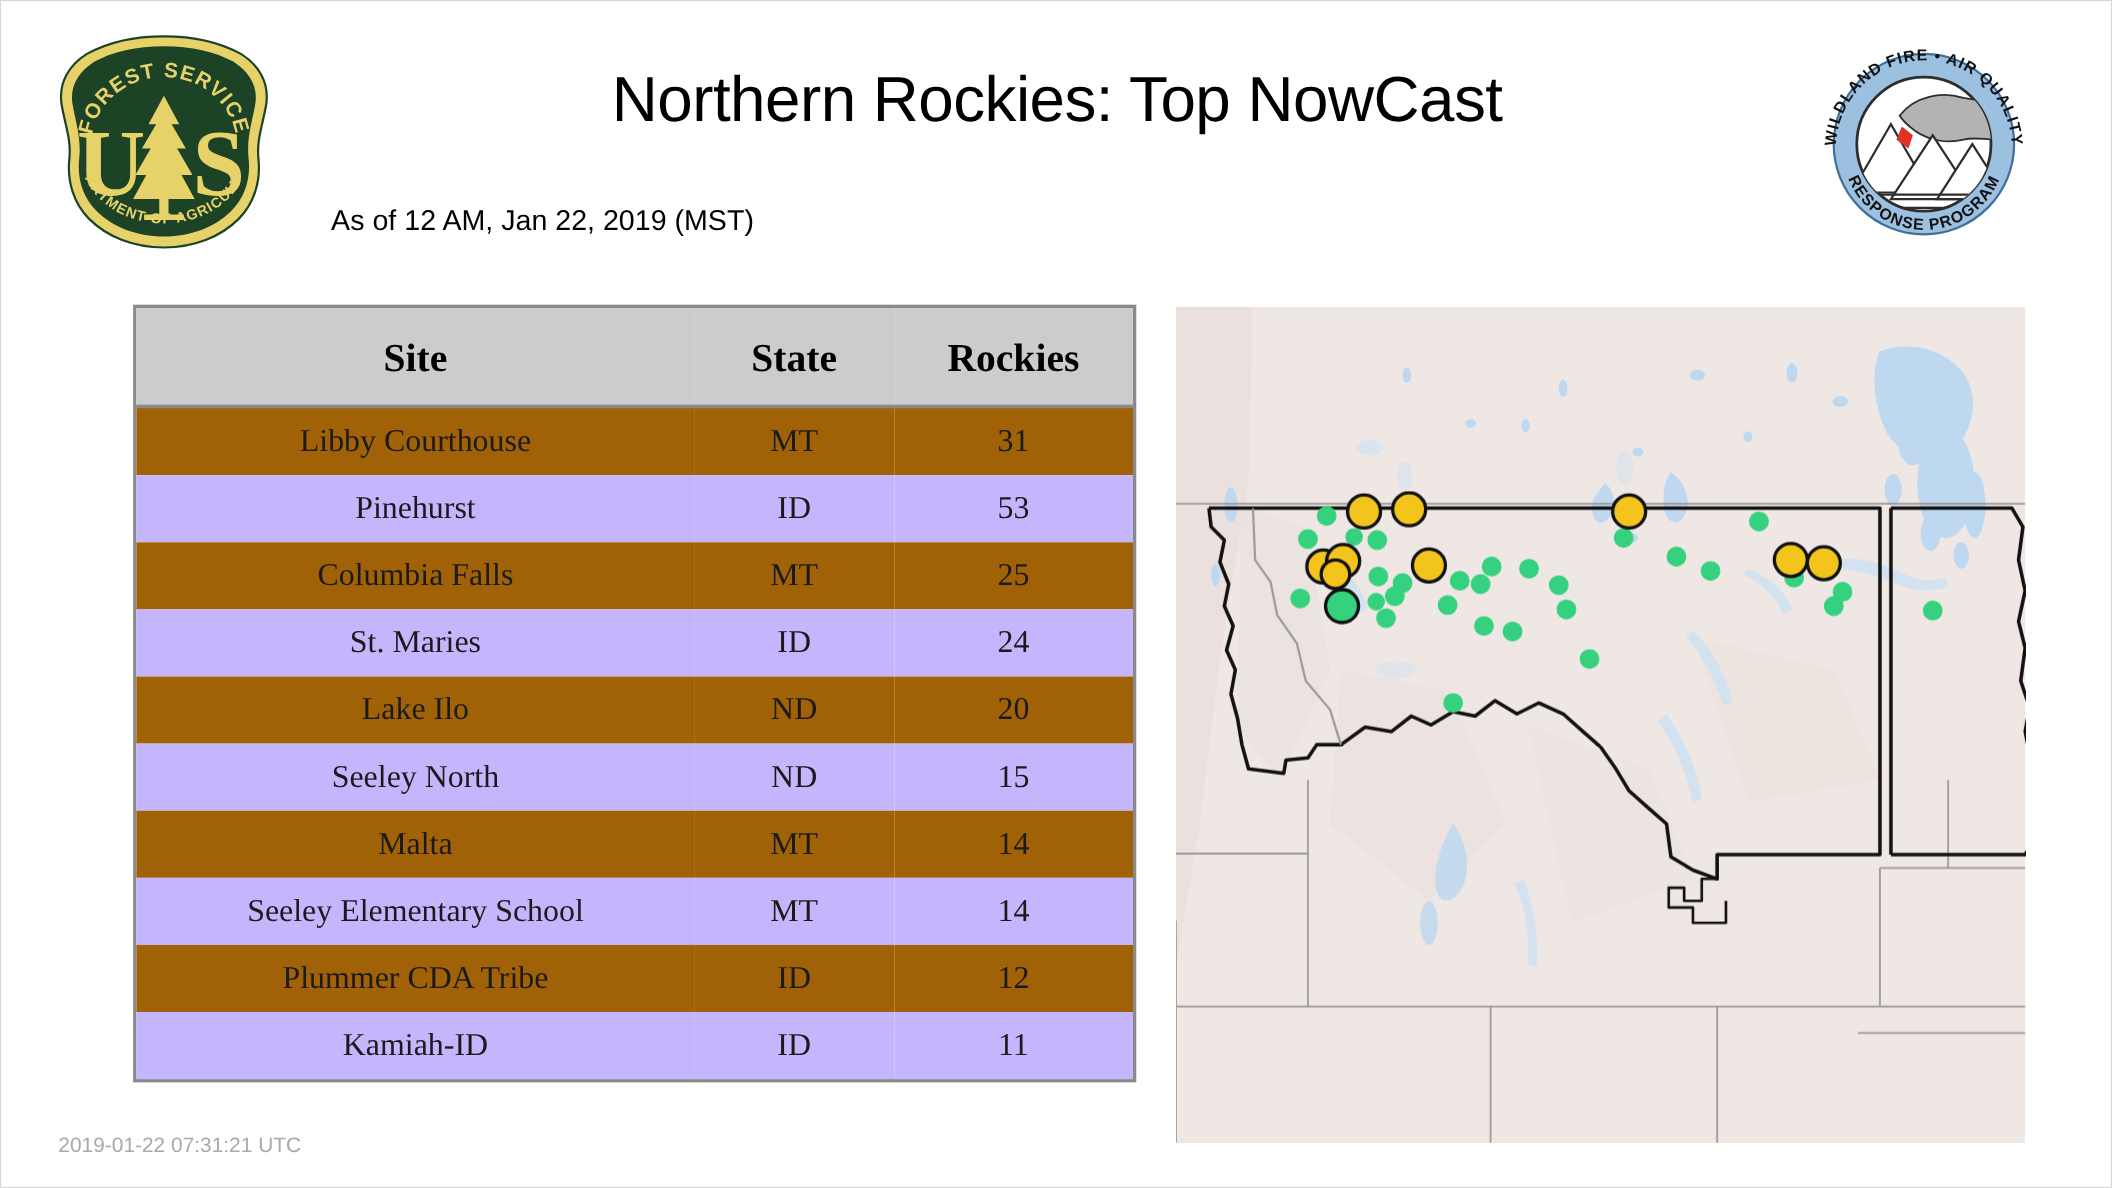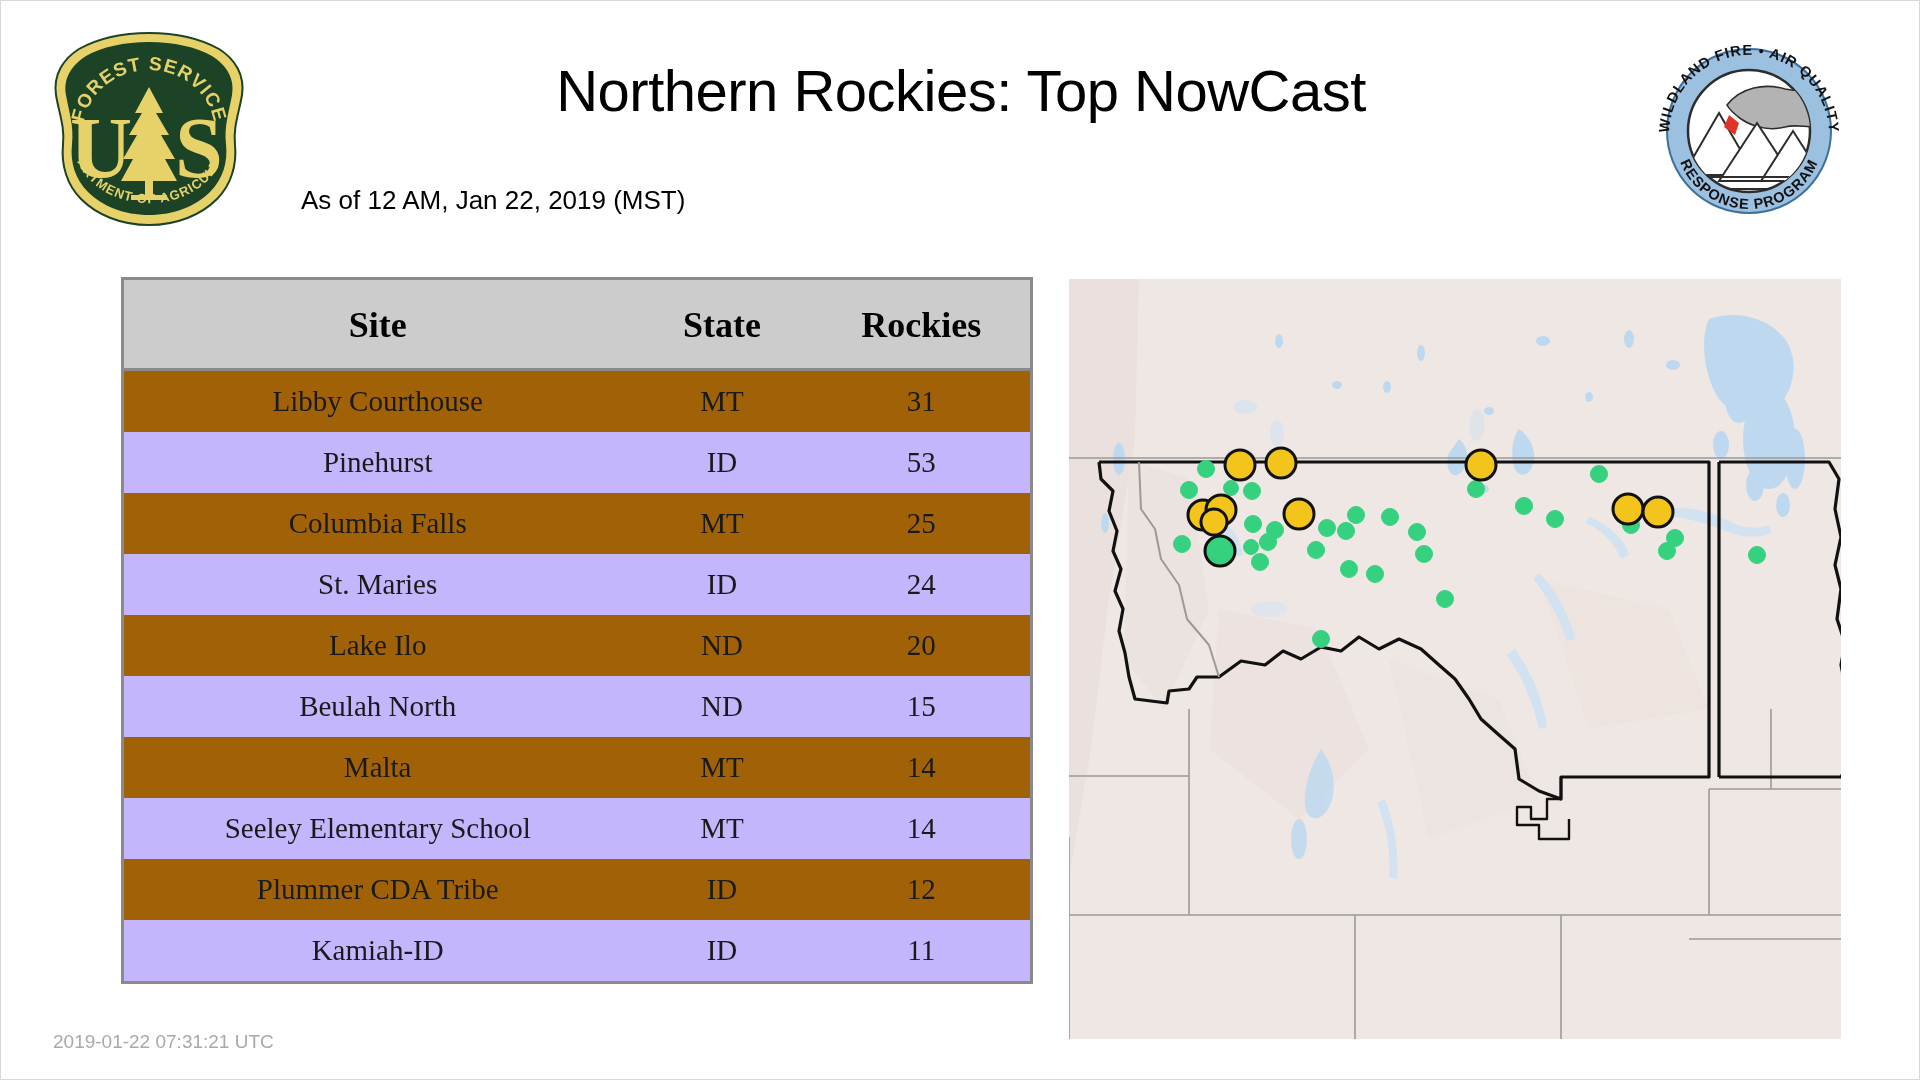--- a/index.html
+++ b/index.html
@@ -246,21 +246,21 @@
           <td>St. Maries</td>
           <td>ID</td>
           <td>24</td>
         </tr>
         <tr class="odd">
           <td>Lake Ilo</td>
           <td>ND</td>
           <td>20</td>
         </tr>
         <tr class="even">
-          <td>Beulah North</td>
+          <td>Seeley North</td>
           <td>ND</td>
           <td>15</td>
         </tr>
         <tr class="odd">
           <td>Malta</td>
           <td>MT</td>
           <td>14</td>
         </tr>
         <tr class="even">
           <td>Seeley Elementary School</td>

